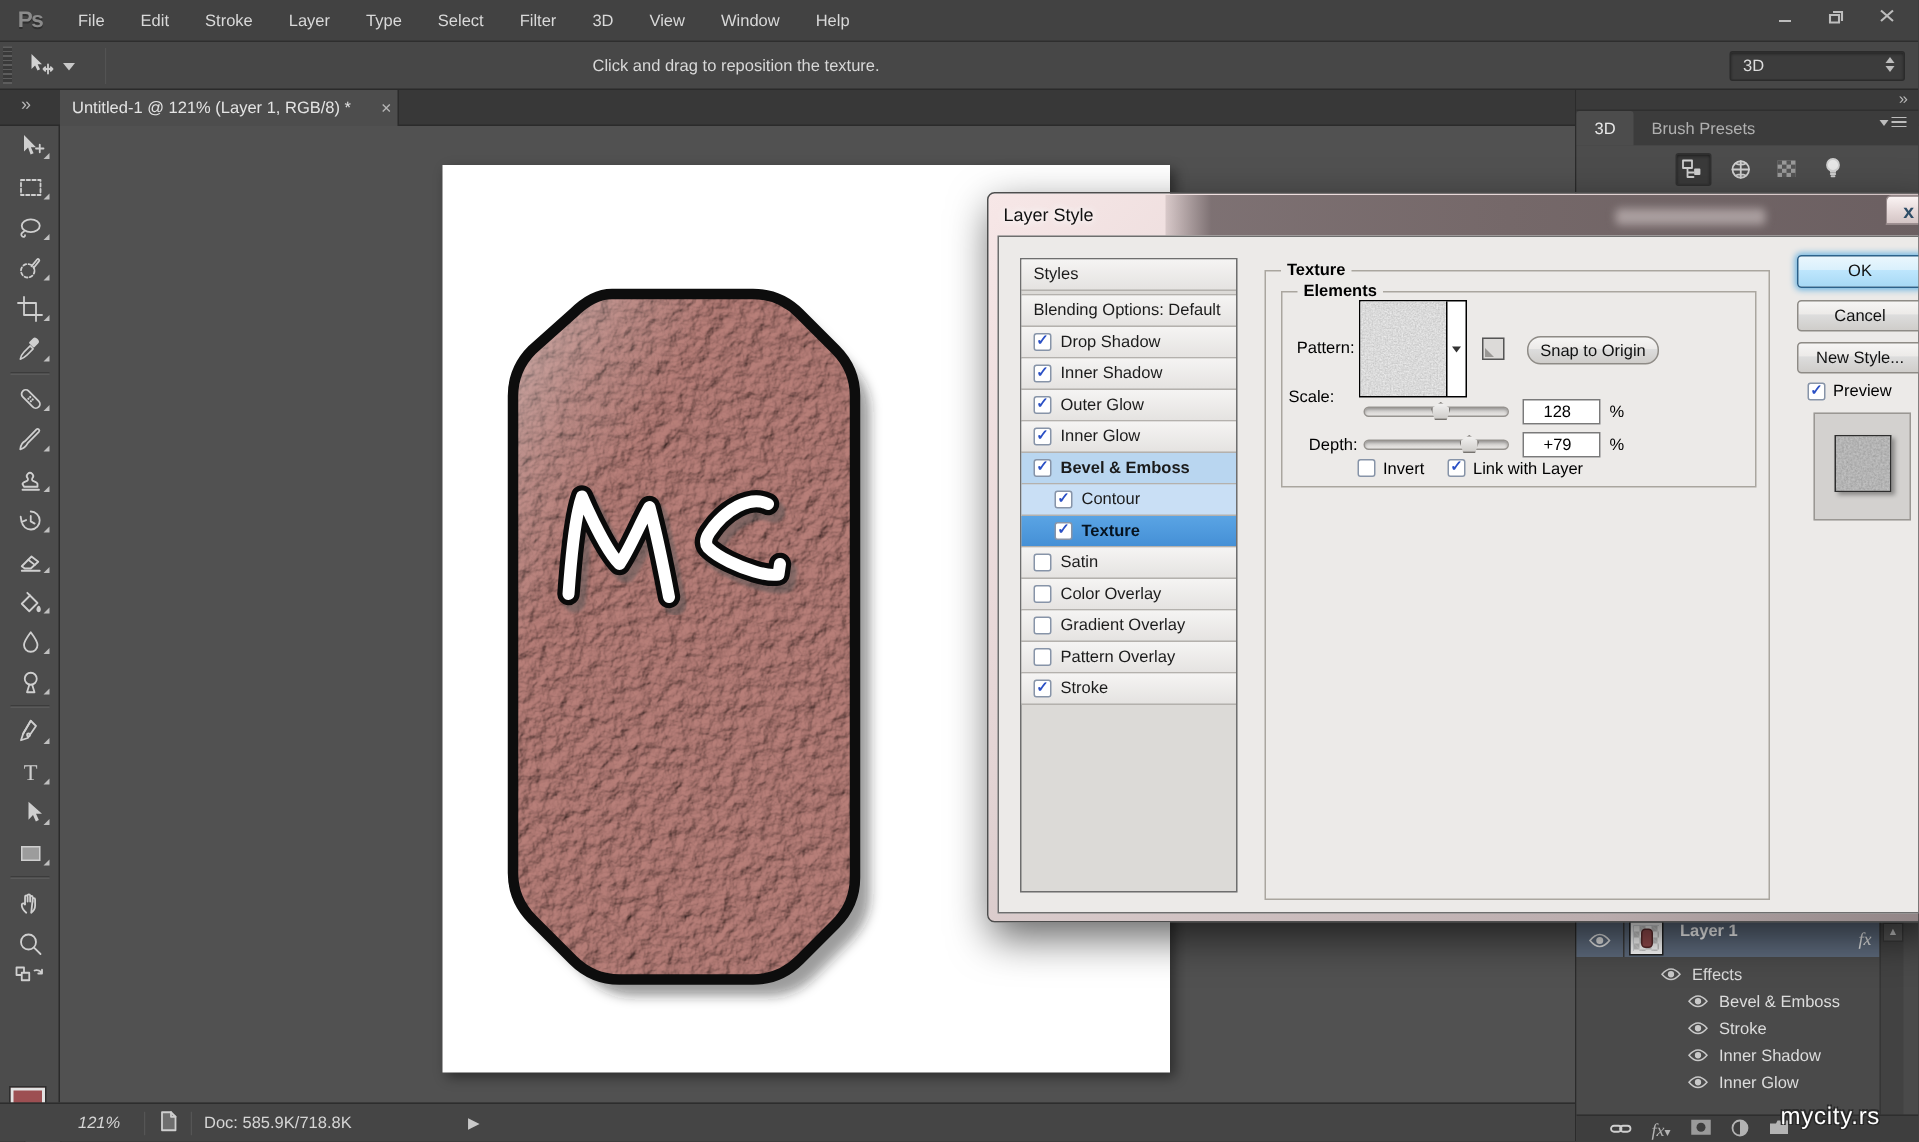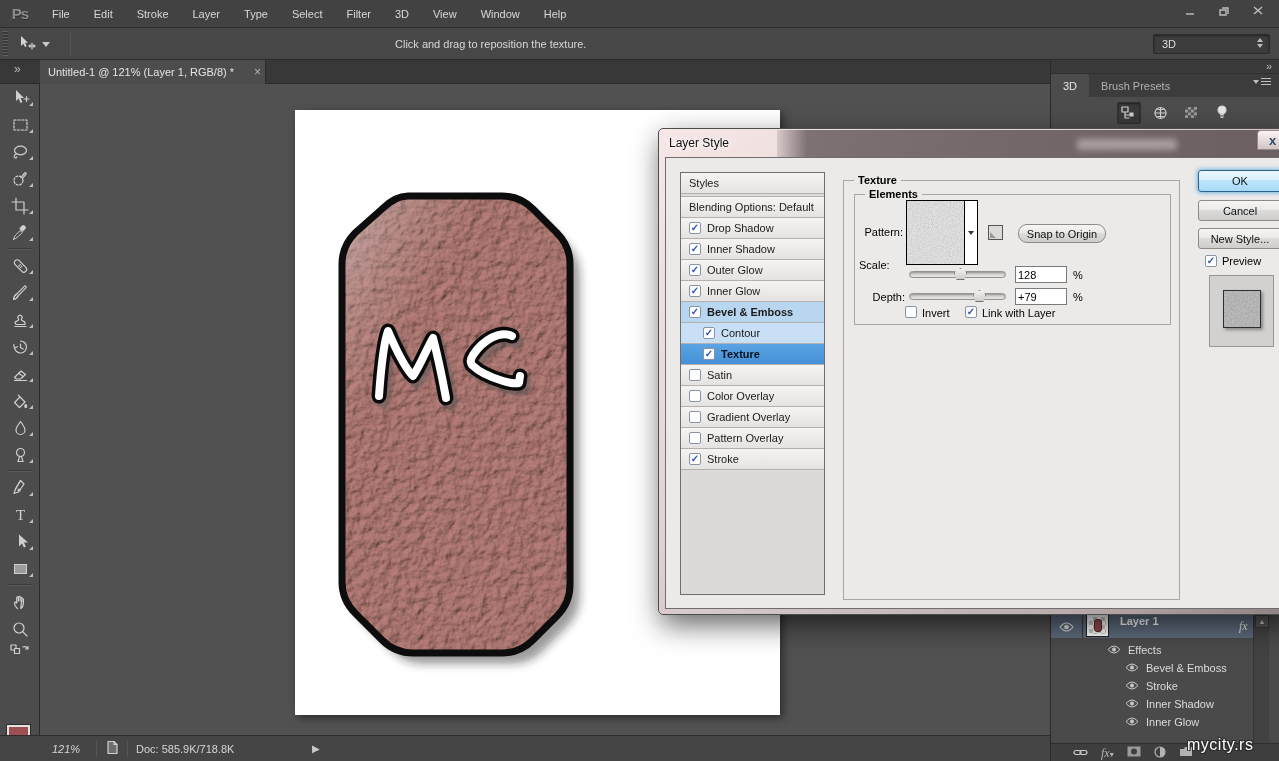--- a/index.html
+++ b/index.html
@@ -157,21 +157,21 @@
      border-right:6px solid transparent; border-bottom:6px solid #9a9895; }
   .ps-btn { position:absolute; display:flex; align-items:center; justify-content:center; font-size:11px; color:#111;
      background:linear-gradient(#f6f5f4,#eceae8 45%,#ddd 46%,#cfcdca); border:1px solid #8e8b86; border-radius:3px; }
   #snap-btn { left:163px; top:29px; width:88px; height:19px; border-radius:9px; }
   .slider-track { position:absolute; height:7px; width:97px; border:1px solid #96938f; border-radius:4px;
      background:linear-gradient(#c7c5c3,#e9e7e5); box-shadow:inset 0 1px 2px rgba(0,0,0,.25); }
   .slider-thumb { position:absolute; width:13px; height:12px; top:-4px;
      background:linear-gradient(#f2f1f0,#cfcdca); border:1px solid #76736f;
      clip-path:polygon(50% 0, 100% 38%, 80% 100%, 20% 100%, 0 38%); }
   .val-box { position:absolute; width:52px; height:17px; background:#fff; border:1px solid #7a7a7a;
-     font-size:11px; color:#000; padding:0 2px; font-family:"Liberation Sans",sans-serif; }
+     font-size:11px; color:#000; padding:0 13px; font-family:"Liberation Sans",sans-serif; }
 
   
   #ok-btn { left:532px; top:12px; width:84px; height:22px;
      background:linear-gradient(#eaf6fd,#d9f0fc 45%,#bee6fd 46%,#a7d9f5); border:1px solid #2c628b;
      box-shadow:0 0 4px 1px #6db5e2; }
   #cancel-btn { left:532px; top:42px; width:84px; height:21px; }
   #newstyle-btn { left:532px; top:70px; width:84px; height:21px; }
   #preview-wrap { left:539px; top:97px; display:flex; align-items:center; gap:5px; font-size:11px; color:#000; }
   #preview-thumb-box { left:543px; top:117px; width:65px; height:72px; background:#d3d1cf; border:1px solid #9a9793; }
   #preview-thumb { position:absolute; left:13px; top:14px; width:38px; height:38px; border:1px solid #2e2e2e;

